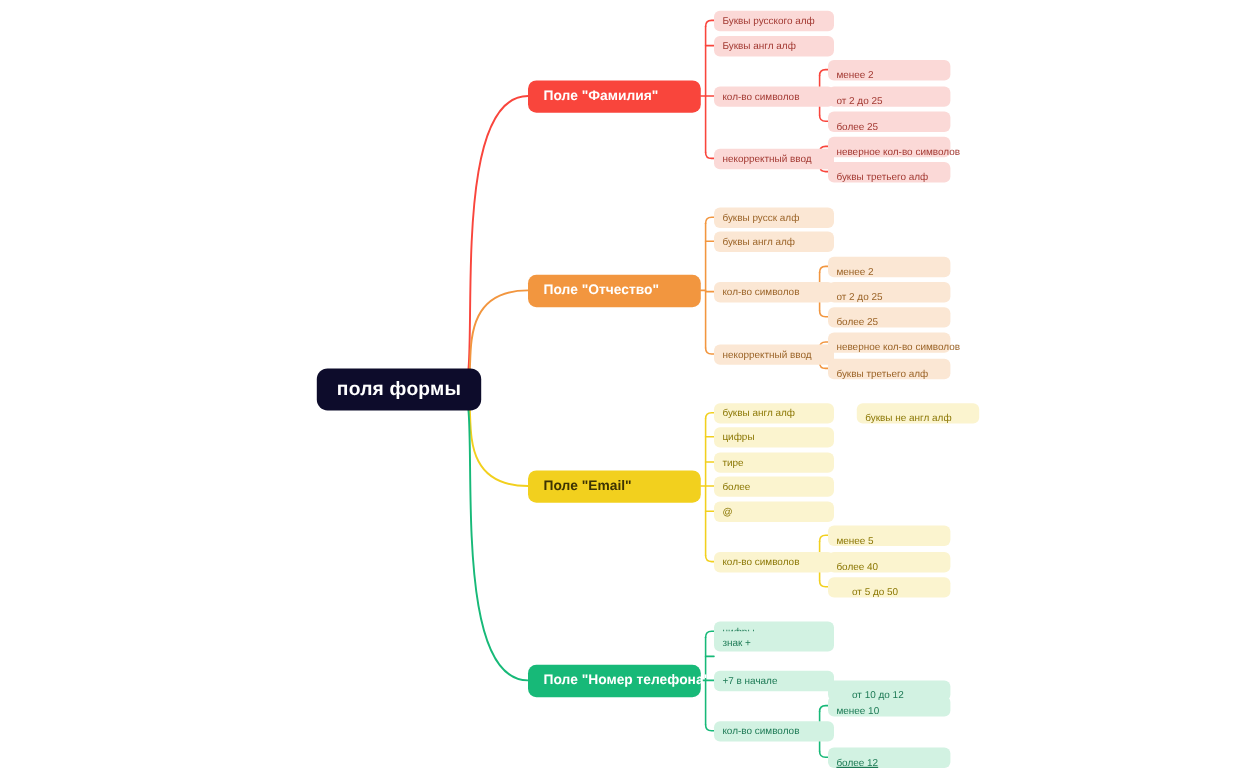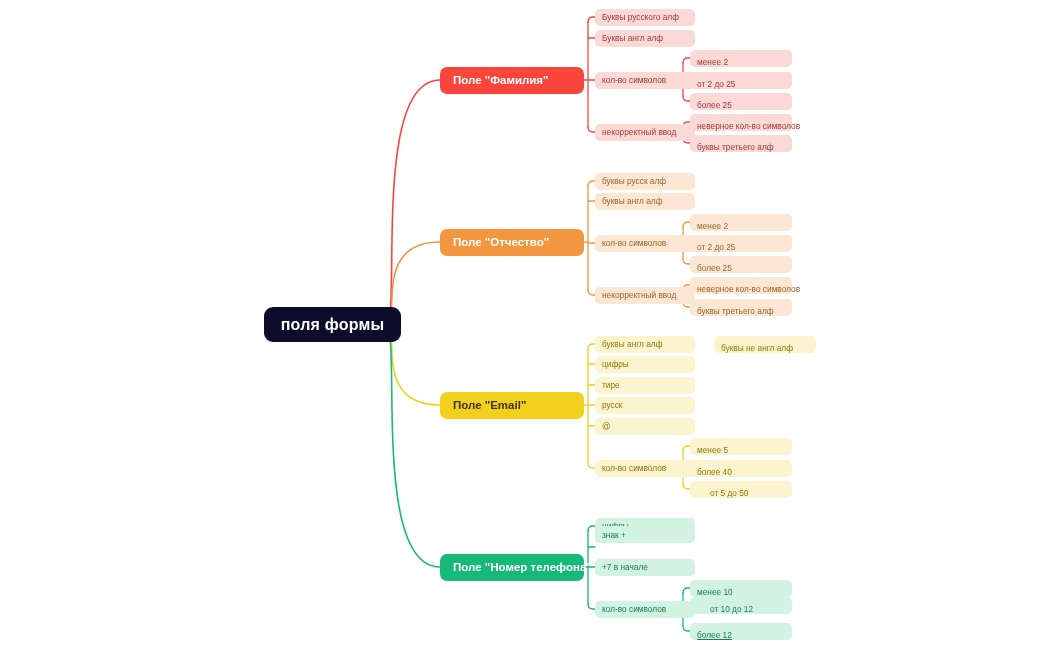--- a/index.html
+++ b/index.html
@@ -228,21 +228,21 @@
     <div class="node c-yellow lvl3" style="top: 335.5px; margin-left: 24px;">
       <span class="node-label">буквы не англ алф</span>
     </div>
     <div class="node c-yellow lvl2" style="top: 355.5px;">
       <span class="node-label">цифры</span>
     </div>
     <div class="node c-yellow lvl2" style="top: 376.5px;">
       <span class="node-label">тире</span>
     </div>
     <div class="node c-yellow lvl2" style="top: 396.5px;">
-      <span class="node-label">русск</span>
+      <span class="node-label">более</span>
     </div>
     <div class="node c-yellow lvl2" style="top: 417.5px;">
       <span class="node-label">@</span>
     </div>
     <div class="node c-yellow lvl2" style="top: 459.5px;">
       <span class="node-label">кол-во символов</span>
     </div>
     <div class="node c-yellow lvl3" style="top: 437.5px;">
       <span class="node-label">менее 5</span>
     </div>
@@ -263,19 +263,19 @@
     </div>
     <div class="node c-green lvl2" style="top: 558.5px;">
       <span class="node-label">+7 в начале</span>
     </div>
     <div class="node c-green lvl2" style="top: 600.5px;">
       <span class="node-label">кол-во символов</span>
     </div>
     <div class="node c-green lvl3" style="top: 579.5px;">
       <span class="node-label">менее 10</span>
     </div>
-    <div class="node c-green lvl3" style="top: 597px; padding-left: 20px;">
+    <div class="node c-green lvl3" style="top: 567px; padding-left: 20px;">
       <span class="node-label">от 10 до 12</span>
     </div>
     <div class="node c-green lvl3" style="top: 622.5px; text-decoration: underline;">
       <span class="node-label">более 12</span>
     </div>
   </div>
 
 </body></html>

